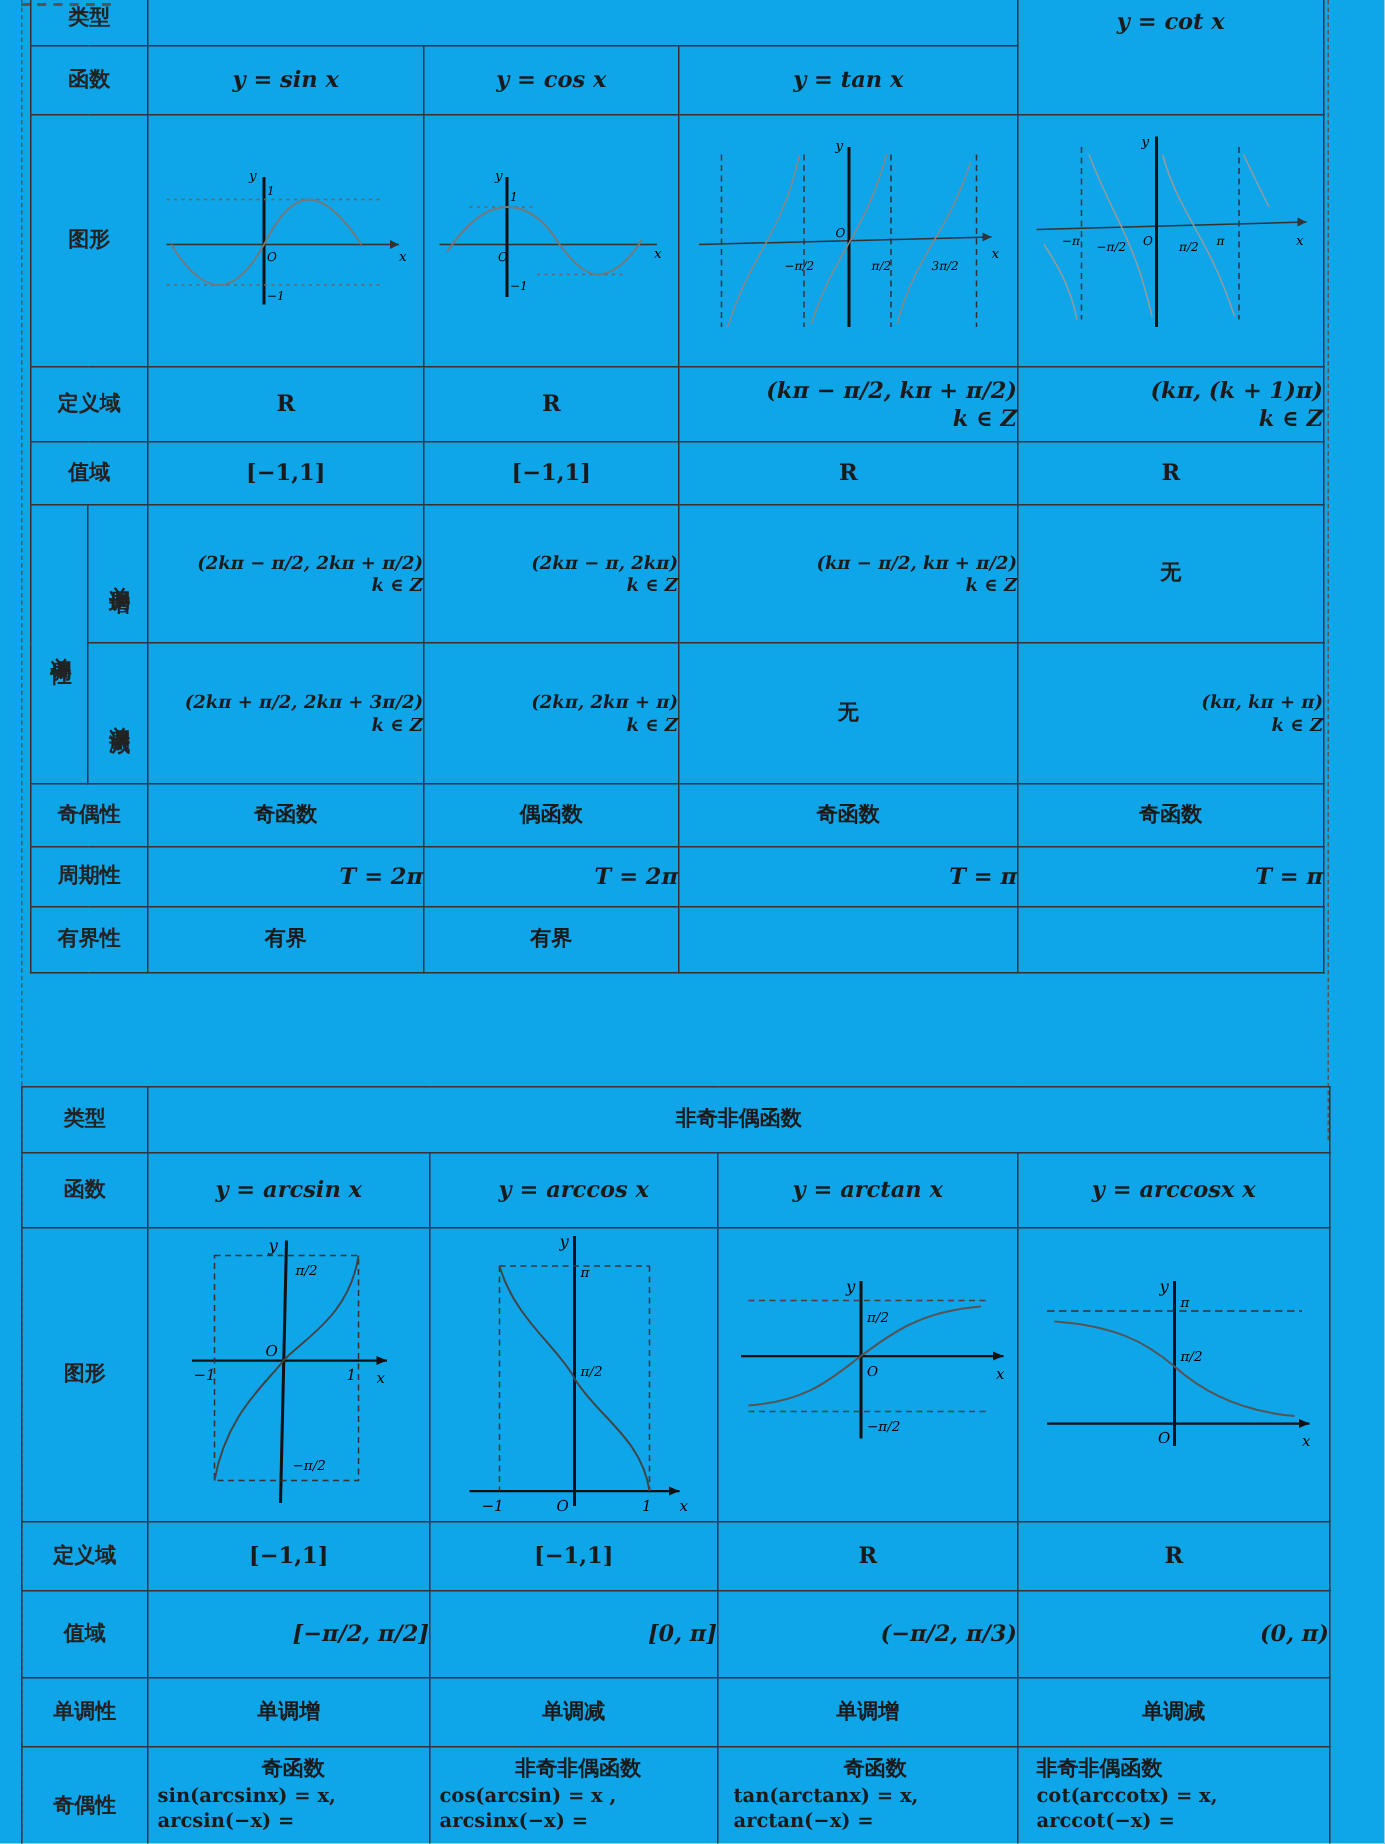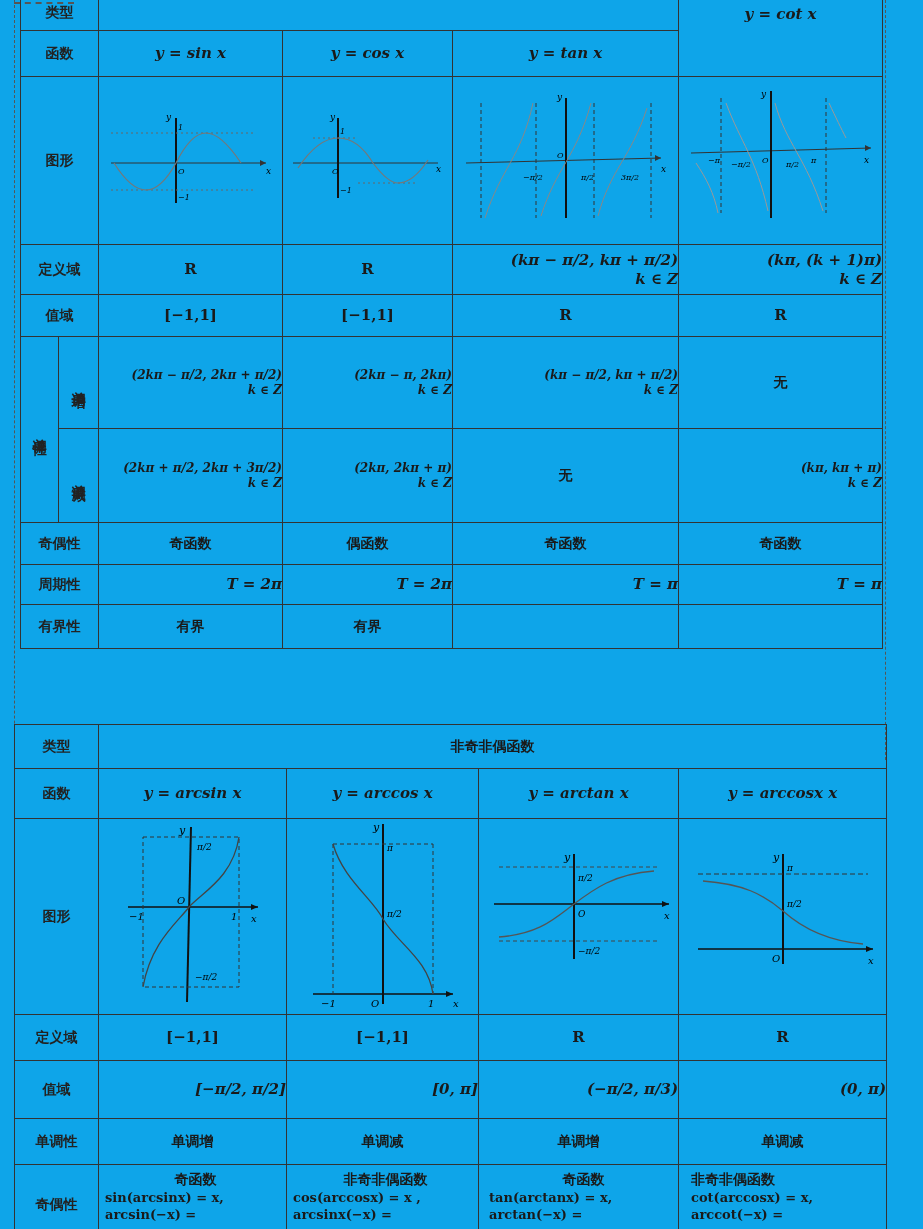--- a/index.html
+++ b/index.html
@@ -307,29 +307,29 @@
     </tr>
     <tr style="height:80px">
       <td class="lbl">奇偶性</td>
       <td style="text-align:left;padding-left:6px;vertical-align:top;padding-top:6px">
         <div class="cn" style="text-align:center">奇函数</div>
         <div class="par">sin(arcsinx) = x,</div>
         <div class="par">arcsin(−x) =</div>
       </td>
       <td style="text-align:left;padding-left:6px;vertical-align:top;padding-top:6px">
         <div class="cn" style="text-align:center">非奇非偶函数</div>
-        <div class="par">cos(arccosx) = x ,</div>
+        <div class="par">cos(arcsin) = x ,</div>
         <div class="par">arcsinx(−x) =</div>
       </td>
       <td style="text-align:left;padding-left:10px;vertical-align:top;padding-top:6px">
         <div class="cn" style="text-align:center">奇函数</div>
         <div class="par">tan(arctanx) = x,</div>
         <div class="par">arctan(−x) =</div>
       </td>
       <td style="text-align:left;padding-left:12px;vertical-align:top;padding-top:6px">
         <div class="cn">非奇非偶函数</div>
-        <div class="par">cot(arccosx) = x,</div>
+        <div class="par">cot(arccotx) = x,</div>
         <div class="par">arccot(−x) =</div>
       </td>
     </tr>
   </tbody>
     </table>
 </div>
 
 </body></html>

